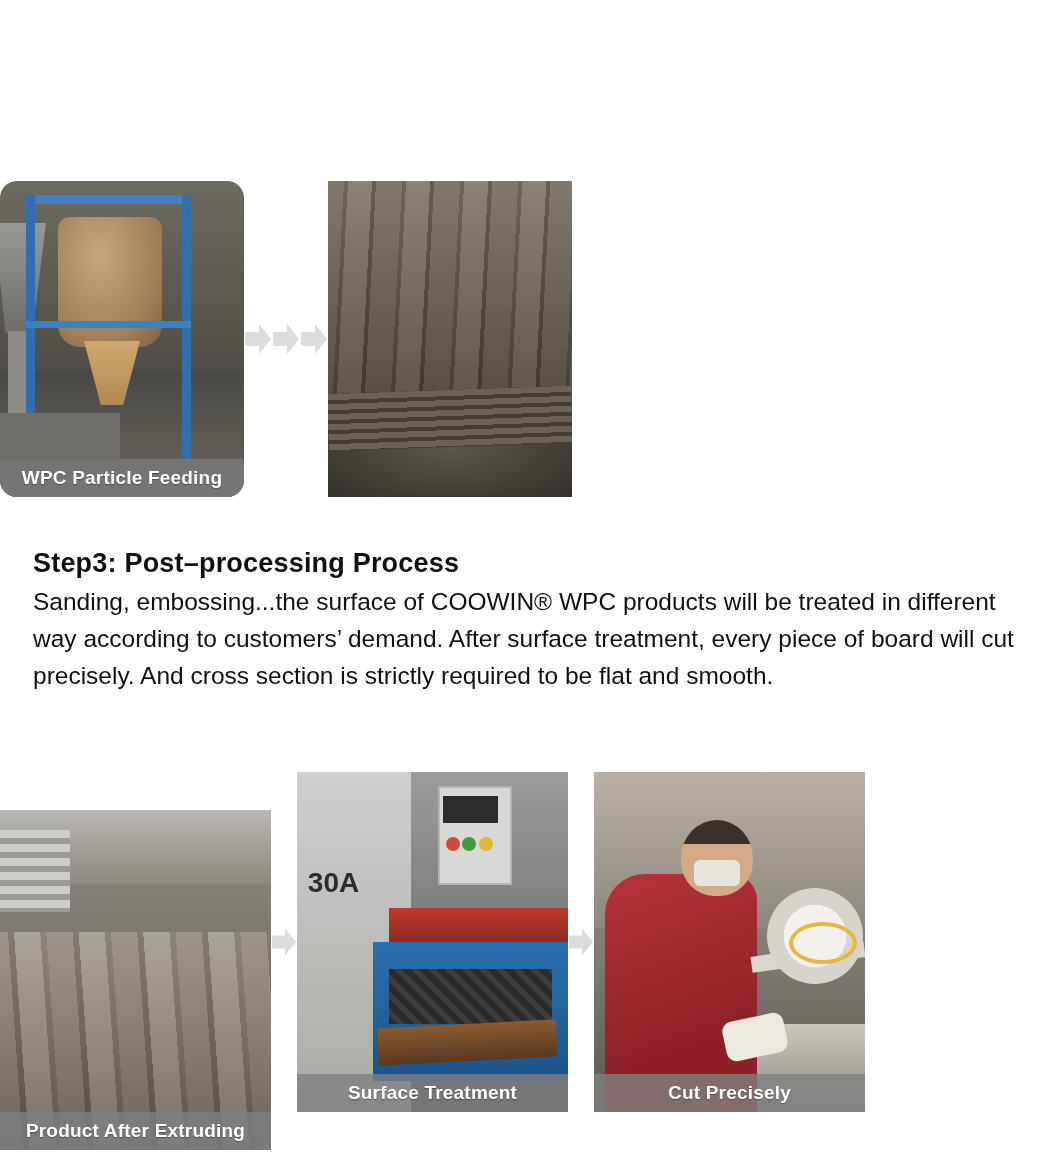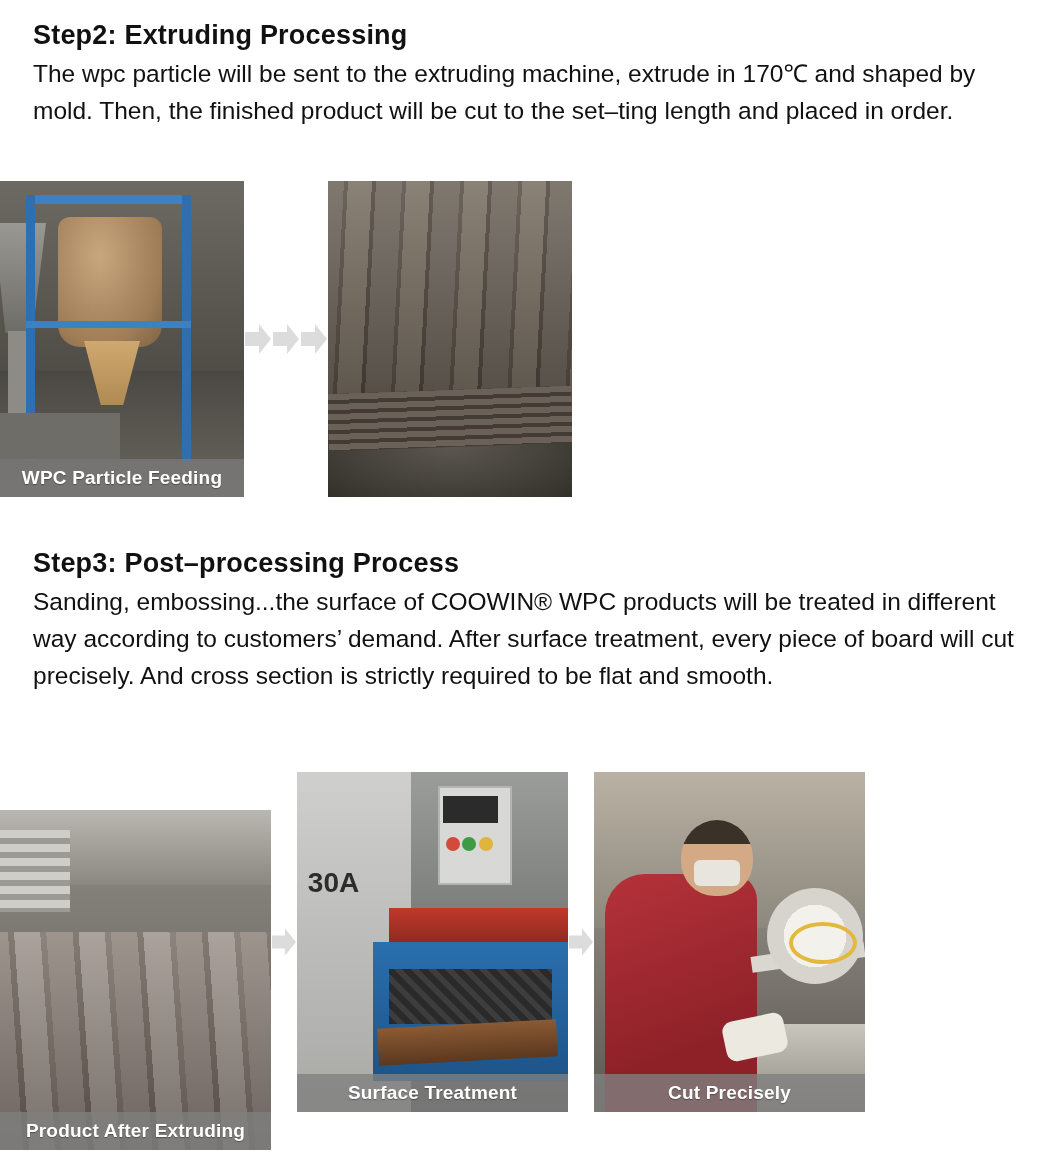--- a/index.html
+++ b/index.html
@@ -104,21 +104,21 @@
     position: absolute;
     top: 50%;
     left: 50%;
     transform: translate(-50%, -50%);
   }
 
   
   .layer { position: absolute; }
 
   
-  .p1 { background: linear-gradient(180deg,#6d6a63 0%,#57544e 45%,#3c3a36 100%); }
+  .p1 { background: linear-gradient(180deg,#6d6a63 0%,#57544e 45%,#3c3a36 100%); border-radius: 17px; }
   .p1 .floor { left:0; right:0; bottom:0; height:40%; background: linear-gradient(180deg,#4a4843,#6a675f); }
   .p1 .frameL { left:26px; top:14px; width:9px; bottom:36px; background:#2f6fb0; }
   .p1 .frameR { left:182px; top:14px; width:9px; bottom:36px; background:#2f6fb0; }
   .p1 .frameT { left:26px; top:14px; width:165px; height:9px; background:#3b81c4; }
   .p1 .frameM { left:26px; top:140px; width:165px; height:7px; background:#3b81c4; }
   .p1 .sack { left:58px; top:36px; width:104px; height:130px; background: radial-gradient(ellipse at 40% 30%, #c8a77e, #9d7c56 70%, #7d6245); border-radius: 12px 12px 22px 22px; }
   .p1 .chute { left:84px; top:160px; width:56px; height:64px; background: linear-gradient(180deg,#cfa86f,#b08a53); clip-path: polygon(0 0,100% 0,70% 100%,30% 100%); }
   .p1 .hopper { left:-6px; top:42px; width:52px; height:110px; background: linear-gradient(180deg,#9a9892,#6e6c67); clip-path: polygon(0 0,100% 0,74% 100%,22% 100%); }
   .p1 .pipe { left:8px; top:150px; width:18px; height:120px; background:#8d8b85; }
   .p1 .mach { left:0; top:232px; width:120px; height:46px; background:#6f6d67; }
@@ -187,24 +187,20 @@
   .p7 .sawdisc { left:64%; top:34%; width:96px; height:96px; border-radius:50%; background: radial-gradient(circle at 50% 50%, #f2f1ec 0 46%, #d6d4cd 46% 100%); }
   .p7 .sawarm { left:58%; top:52%; right:0; height:16px; background:#d9d7d0; transform: rotate(-8deg); }
   .p7 .bench { left:40%; top:74%; right:0; bottom:0; background: linear-gradient(180deg,#c9c6bd,#8f8c84); }
   .p7 .cable { left:72%; top:44%; width:60px; height:34px; border:4px solid #e3b83c; border-radius:50%; }
 </style>
 </head>
 <body>
 
 <div class="page">
 
-  <div class="block2-text">
-    <h2 class="section-heading">Step2: Extruding Processing</h2>
-    <p class="section-body">The wpc particle will be sent to the extruding machine, extrude in 170℃ and shaped by mold. Then, the finished product will be cut to the set–ting length and placed in order.</p>
-  </div>
 
   <div class="strip strip-a">
 
     <div class="photo p1">
       <div class="layer floor"></div>
       <div class="layer hopper"></div>
       <div class="layer frameT"></div>
       <div class="layer frameL"></div>
       <div class="layer frameR"></div>
       <div class="layer sack"></div>

